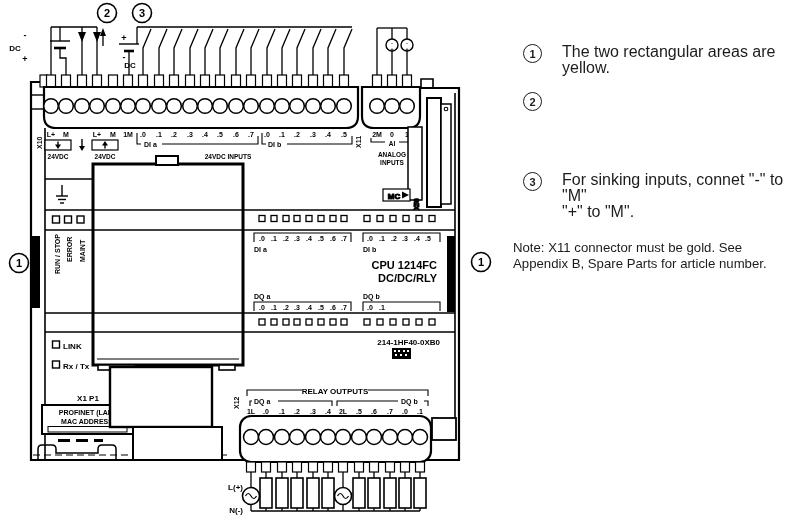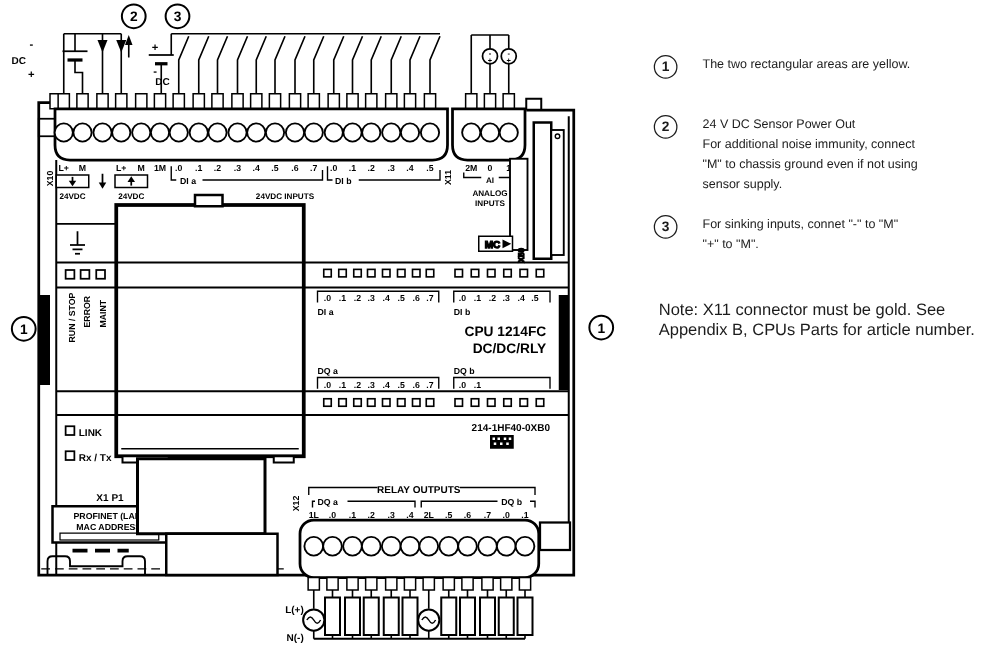--- a/index.html
+++ b/index.html
@@ -10,21 +10,21 @@
   .t65{font-size:6.5px;font-weight:bold;}
   .t8{font-size:8px;font-weight:bold;}
   .t9{font-size:9px;font-weight:bold;}
   .t11{font-size:11px;font-weight:bold;}
   .mid{text-anchor:middle;}
   .end{text-anchor:end;}
   .notes{position:absolute;left:510px;top:0;width:290px;height:516px;color:#1c1c1c;}
   .note-item{position:absolute;display:flex;}
   .callout-badge{width:17px;height:17px;border:1.6px solid #1c1c1c;border-radius:50%;
     font-size:11px;font-weight:bold;display:flex;align-items:center;justify-content:center;flex:none;}
-  .note-lines{font-size:10px;line-height:16px;}
+  .note-lines{font-size:16px;line-height:16px;}
   .note-plain{position:absolute;font-size:13.2px;line-height:16px;}
 </style>
 </head>
 <body>
 
 <div id="stage">
 
 <svg id="wiring" width="510" height="516" viewBox="0 0 510 516">
 
   <g stroke="#000" fill="none">
@@ -532,32 +532,26 @@
 
   <div class="notes">
     <div class="note-item" style="left:13px;top:44px">
       <div class="callout-badge">1</div>
       <div class="note-lines" style="margin-left:20px">
         <div>The two rectangular areas are yellow.</div>
       </div>
     </div>
     <div class="note-item" style="left:13px;top:92px">
       <div class="callout-badge">2</div>
-      <div class="note-lines" style="margin-left:20px">
-        <div>24 V DC Sensor Power Out</div>
-        <div>For additional noise immunity, connect</div>
-        <div>"M" to chassis ground even if not using</div>
-        <div>sensor supply.</div>
-      </div>
     </div>
     <div class="note-item" style="left:13px;top:172px">
       <div class="callout-badge">3</div>
       <div class="note-lines" style="margin-left:20px">
         <div>For sinking inputs, connet "-" to "M"</div>
         <div>"+" to "M".</div>
       </div>
     </div>
-    <div class="note-plain" style="left:17px;top:240px">
+    <div class="note-plain" style="left:3px;top:240px">
       <div>Note: X11 connector must be gold. See</div>
-      <div>Appendix B, CPUs Parts for article number.</div>
+      <div>Appendix B, Spare Parts for article number.</div>
     </div>
   </div>
 </div>
 
 </body></html>

